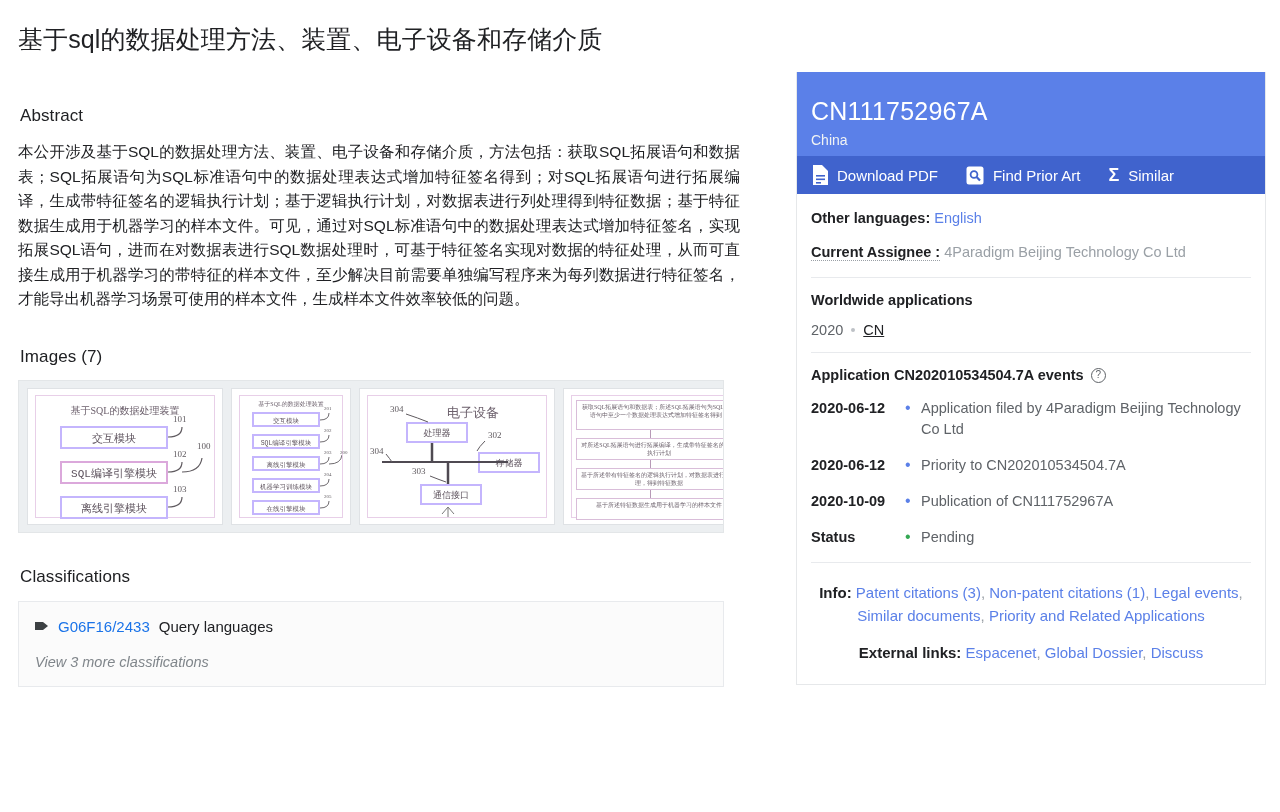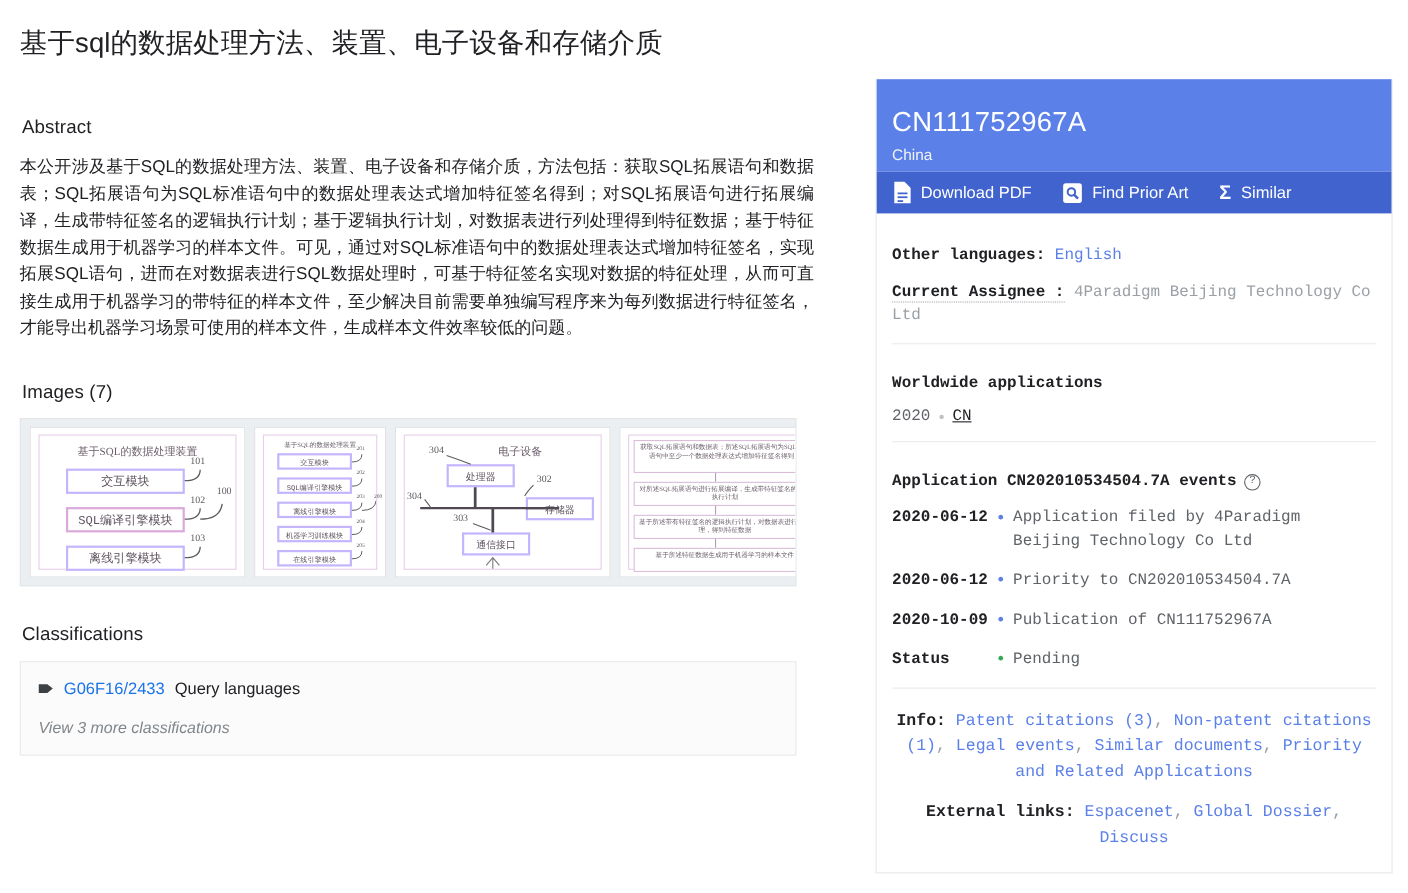--- a/index.html
+++ b/index.html
@@ -115,21 +115,21 @@
   .f1-b { position:absolute; left:24px; width:108px; height:23px; line-height:23px; font-size:11px; }
   .f1-b1 { top:30px; }
   .f1-b2 { top:65px; border-color:#dba8db; }
   .f1-b3 { top:100px; }
 
   
   .f2-title { position:absolute; left:0; right:0; top:4px; font-size:6px; }
   .f2-b { position:absolute; left:12px; width:68px; height:15px; line-height:15px; font-size:6.5px; }
 
   
-  .f3-title { position:absolute; left:40px; right:8px; top:8px; font-size:10px; }
+  .f3-title { position:absolute; left:40px; right:8px; top:8px; font-size:13px; }
   .f3-b { position:absolute; font-size:9px; }
 
   
   .f4-b {
     position:absolute; left:4px; right:-14px;
     border:1px solid #d9bdd9;
     font-family:"Liberation Serif","DejaVu Serif",serif;
     color:#6a5f6a; font-size:6px; line-height:8px;
     text-align:center; padding:2px 3px; background:#fff;
   }
@@ -198,21 +198,21 @@
     display: flex;
     align-items: center;
     gap: 9px;
     color: #ffffff;
     font-size: 15px;
     cursor: pointer;
   }
   .sb-action svg { display: block; }
   .sigma-icon { font-size: 18px; font-weight: 700; line-height: 1; }
 
-  .sb-block { padding: 28px 14px 14px 14px; font-family: Liberation Mono, monospace; }
+  .sb-block { padding: 14px 14px 14px 14px; }
   .sb-divider { height: 1px; background: #e8eaed; margin: 0 14px; }
 
   .meta-line {
     font-size: 14.5px;
     line-height: 21px;
     margin-bottom: 13px;
     color: #202124;
   }
   .meta-line:last-child { margin-bottom: 0; }
   .meta-label { font-weight: 700; }

